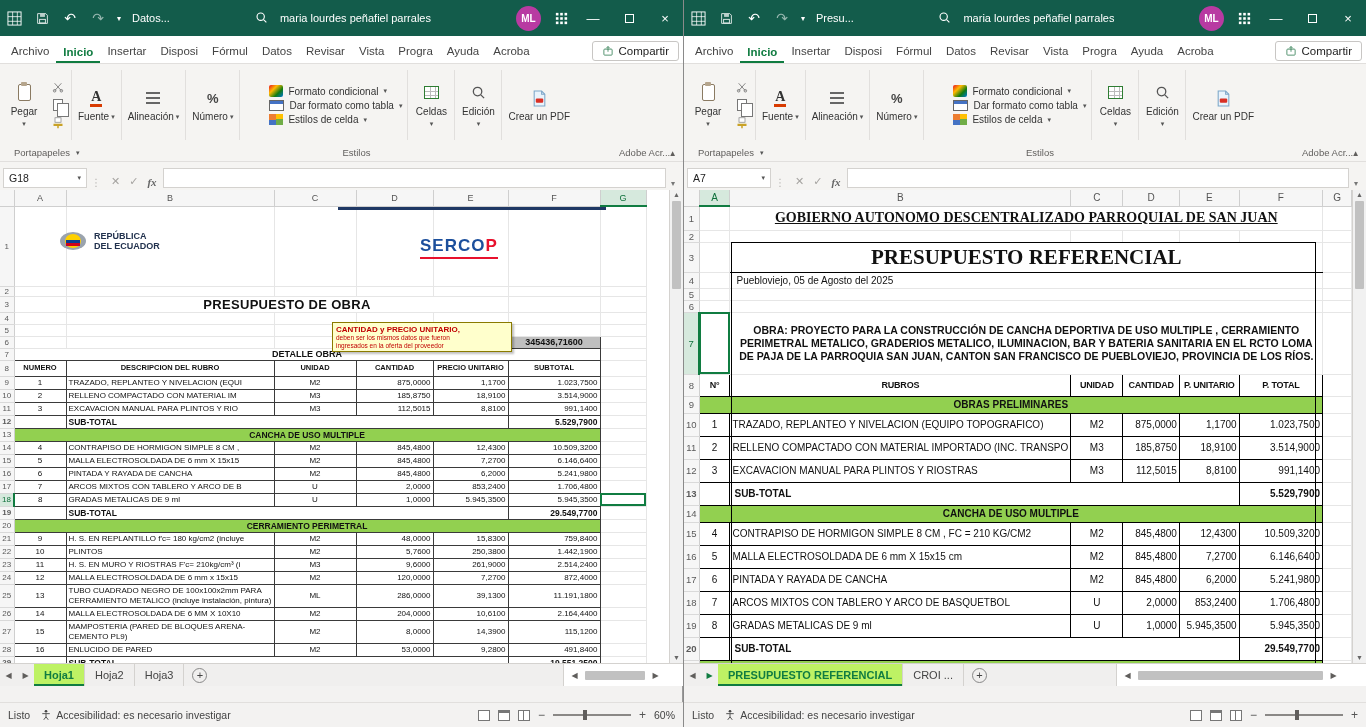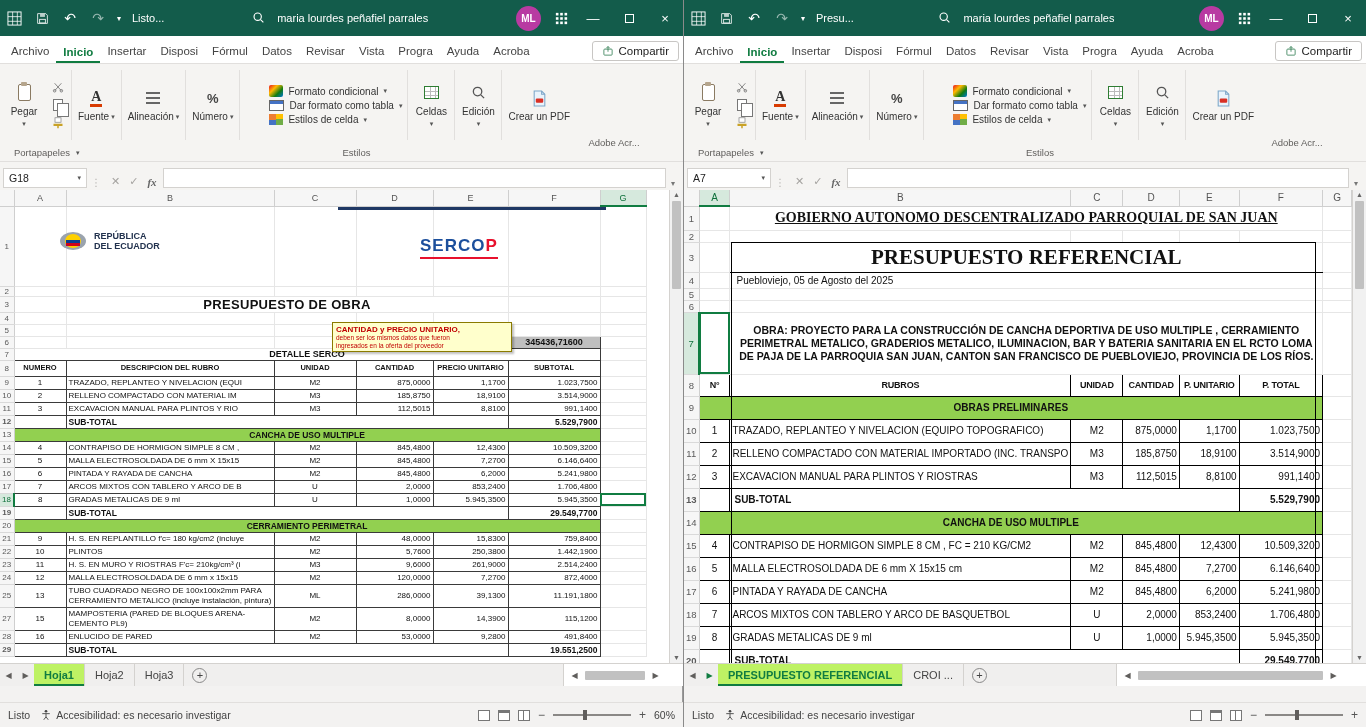--- a/index.html
+++ b/index.html
@@ -51,21 +51,21 @@
   .i-tbl{width:15px;height:11px;border:1px solid #666;background:linear-gradient(#4472c4 0 3px,#fff 3px);}
   .i-styles{width:14px;height:11px;background:conic-gradient(#ffc000 0 25%,#70ad47 0 50%,#4472c4 0 75%,#ed7d31 0);}
   .i-cells{width:15px;height:13px;border:1px solid #2e7d32;
     background:linear-gradient(#bbb 0 0) 0 4px/100% 1px no-repeat,linear-gradient(#bbb 0 0) 0 8px/100% 1px no-repeat,
     linear-gradient(#bbb 0 0) 5px 0/1px 100% no-repeat,linear-gradient(#bbb 0 0) 10px 0/1px 100% no-repeat,#fff;}
 
   
   .grouplabels{height:18px;background:#f5f4f2;border-bottom:1px solid #e1dfdd;display:flex;align-items:center;font-size:9.5px;color:#605e5c;flex:0 0 18px;}
   .gl-left{width:160px;padding-left:14px;display:flex;gap:6px;align-items:center;}
   .gl-mid{flex:1;text-align:center;}
-  .gl-right{width:130px;display:flex;align-items:center;justify-content:flex-end;gap:10px;padding-right:8px;flex-direction:column;}
+  .gl-right{width:130px;display:flex;align-items:center;justify-content:flex-end;gap:0;padding-right:8px;}
 
   
   .fbar{height:28px;background:#f5f4f2;display:flex;align-items:flex-end;padding:2px 3px;gap:0;flex:0 0 28px;}
   .namebox{width:84px;height:20px;background:#fff;border:1px solid #d4d2cf;display:flex;align-items:center;padding:0 5px;font-size:10.5px;color:#222;}
   .namebox .caret{margin-left:auto;}
   .fsep{color:#b5b3b0;font-size:10px;padding:0 4px;}
   .fbtns{display:flex;align-items:center;gap:9px;color:#a5a3a0;font-size:11px;padding:0 6px;}
   .fx{font-style:italic;font-family:"Liberation Serif",serif;color:#666;font-weight:bold;}
   .finput{flex:1;height:20px;background:#fff;border:1px solid #d4d2cf;}
   .fexp{padding:0 5px;color:#777;font-size:8px;}
@@ -102,21 +102,21 @@
   #win-right .sheet{font-size:10px;color:#111;}
   #win-right .gut{font-size:9.5px;}
   #win-right .colh{font-size:10px;}
   #win-right .b{border:1px solid #000 !important;}
   .rr1{height:24px;} .rr2{height:12px;} .rr3{height:30px;} .rr4{height:16px;} .rr56{height:10px;} .rr7{height:62px;} .rr8{height:22px;}
   .gov{font-family:"Liberation Serif",serif;font-weight:bold;font-size:14px;text-align:center;text-decoration:underline;white-space:nowrap;}
   .bigtitle{font-family:"Liberation Serif",serif;font-weight:bold;font-size:21px;text-align:center;border-bottom:1.5px solid #000 !important;}
   .rdate{font-size:10px;padding-left:6px !important;}
   .obra{font-weight:bold;font-size:10.5px;line-height:13px;text-align:center;white-space:normal;padding:2px 8px !important;}
   .rhd{font-weight:bold;text-align:center;font-size:9px;letter-spacing:-.2px;white-space:nowrap;}
-  .rsec{background:var(--section-green,#92d050);font-weight:bold;text-align:center;font-size:10px;height:23px;}
+  .rsec{background:var(--section-green,#92d050);font-weight:bold;text-align:center;font-size:10px;height:17px;}
   .rsub{font-weight:bold;font-size:10px;height:23px;}
   .rdesc{white-space:nowrap;overflow:hidden;}
   .r-item td{font-size:10px;height:23px;padding:0 4px;}
   .frame{position:absolute;left:47px;top:52px;width:585px;height:440px;border:1.5px solid #000;pointer-events:none;}
 
   
   .navyline{position:absolute;top:17px;left:338px;width:268px;height:3px;background:var(--navy,#1f3864);}
   .logo-ec{position:absolute;top:40px;left:58px;display:flex;gap:6px;align-items:center;}
   .logo-ec .txt{font-size:9px;font-weight:bold;color:#22324e;line-height:10px;}
   .logo-sercop{position:absolute;top:46px;left:420px;font-size:17px;font-weight:bold;letter-spacing:1px;border-bottom:2px solid #e8112d;padding-bottom:1px;}
@@ -163,21 +163,21 @@
     <span class="tb-icon">
       <svg width="13" height="13" viewBox="0 0 16 16">
           <path d="M2 2h10l2 2v10H2z" fill="none" stroke="#fff"></path>
           <rect x="5" y="2.5" width="6" height="3.5" fill="#fff" opacity=".7"></rect>
           <rect x="4.5" y="9" width="7" height="4.5" fill="none" stroke="#fff"></rect>
         </svg>
     </span>
     <span class="tb-icon undo-ch">↶</span>
     <span class="tb-icon undo-ch dim">↷</span>
     <span class="tb-caret">▾</span>
-    <span class="tb-title">Listo...</span>
+    <span class="tb-title">Datos...</span>
     <div class="tb-center">
       <span>
         <svg width="13" height="13" viewBox="0 0 16 16">
             <circle cx="7" cy="7" r="4.5" fill="none" stroke="#fff" stroke-width="1.4"></circle>
             <path d="M10.5 10.5L14 14" stroke="#fff" stroke-width="1.4"></path>
           </svg>
       </span>
       <span class="tb-user">maria lourdes peñafiel parrales</span>
     </div>
     <span class="avatar">ML</span>
@@ -443,21 +443,21 @@
               <td></td>
               <td></td>
               <td></td>
               <td class="totlbl">TOTAL:</td>
               <td class="totlbl" style="border:none"></td>
               <td class="totv b">345436,71600</td>
               <td></td>
             </tr>
         <tr class="lrs">
               <td class="gut">7</td>
-              <td class="det b" colspan="6">DETALLE SERCO</td>
+              <td class="det b" colspan="6">DETALLE OBRA</td>
               <td></td>
             </tr>
         <tr class="lr8">
           <td class="gut">8</td>
           <td class="hd b">NUMERO</td>
           <td class="hd b">DESCRIPCION DEL RUBRO</td>
           <td class="hd b">UNIDAD</td>
           <td class="hd b">CANTIDAD</td>
           <td class="hd b">PRECIO UNITARIO</td>
           <td class="hd b">SUBTOTAL</td>
@@ -627,20 +627,30 @@
             <td class="gut">25</td>
             <td class="b c">13</td>
             <td class="b ldesc">TUBO CUADRADO NEGRO DE 100x100x2mm PARA CERRAMIENTO METALICO (incluye instalación, pintura)</td>
             <td class="b c">ML</td>
             <td class="b r">286,0000</td>
             <td class="b r">39,1300</td>
             <td class="b r">11.191,1800</td>
             <td></td>
           </tr>
 
+          <tr class="l-item">
+            <td class="gut">26</td>
+            <td class="b c">14</td>
+            <td class="b ldesc">MALLA ELECTROSOLDADA DE 6 MM X 10X10</td>
+            <td class="b c">M2</td>
+            <td class="b r">204,0000</td>
+            <td class="b r">10,6100</td>
+            <td class="b r">2.164,4400</td>
+            <td></td>
+          </tr>
 
           <tr class="l-item">
             <td class="gut">27</td>
             <td class="b c">15</td>
             <td class="b ldesc">MAMPOSTERIA (PARED DE BLOQUES ARENA-CEMENTO PL9)</td>
             <td class="b c">M2</td>
             <td class="b r">8,0000</td>
             <td class="b r">14,3900</td>
             <td class="b r">115,1200</td>
             <td></td>

